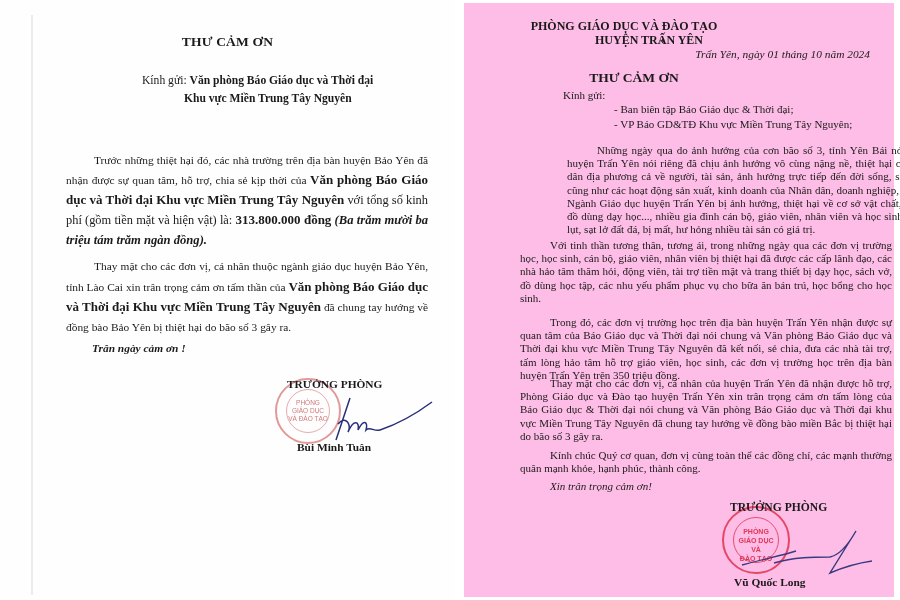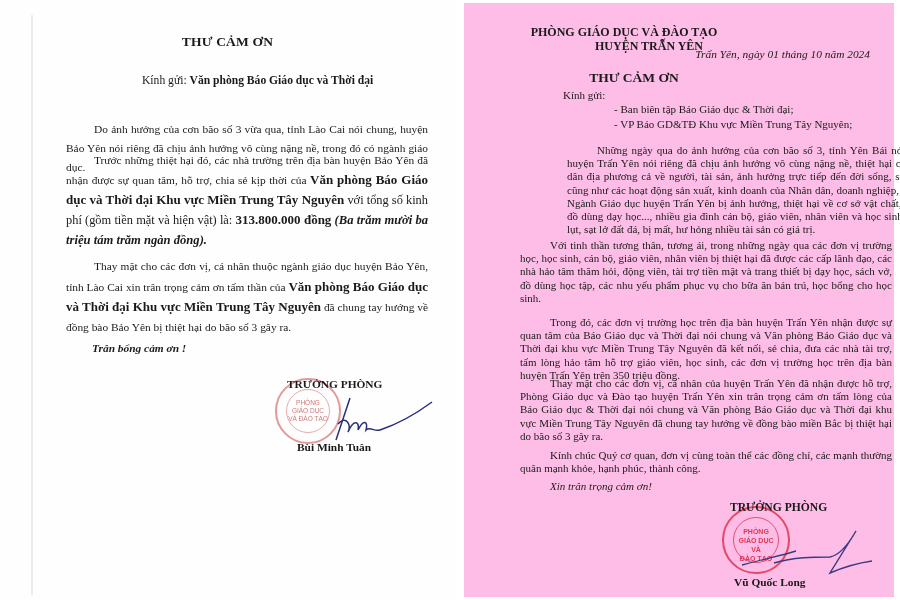--- a/index.html
+++ b/index.html
@@ -30,21 +30,21 @@
   .stamp { position: absolute; border-radius: 50%; display: flex; align-items: center; justify-content: center; text-align: center; }
   .stamp-left { top: 378px; left: 275px; width: 66px; height: 66px; border: 2px solid rgba(200,70,70,0.55); }
   .stamp-left .inner { width: 44px; height: 44px; border: 1px solid rgba(200,70,70,0.45); border-radius: 50%; font-family: "Liberation Sans", sans-serif; font-size: 6.5px; color: rgba(190,60,60,0.7); line-height: 8px; padding-top: 9px; }
   .signature { position: absolute; pointer-events: none; }
 
   
   .doc-right {
     position: absolute; left: 464px; top: 3px; width: 430px; height: 594px;
     background: #fdbde6;
   }
-  .r-org { position: absolute; top: 22px; left: 0; width: 430px; padding-left: 0; text-align: center; font-weight: bold; font-size: 12px; line-height: 14px; }
+  .r-org { position: absolute; top: 16px; left: 0; width: 430px; padding-left: 0; text-align: center; font-weight: bold; font-size: 12px; line-height: 14px; }
   .r-org .o1 { padding-right: 110px; }
   .r-org .o2 { padding-right: 60px; }
   .r-star { position: absolute; top: 34px; left: 196px; font-size: 10px; font-weight: bold; }
   .r-date { position: absolute; top: 45px; right: 24px; font-size: 11.4px; font-style: italic; }
   .r-title { position: absolute; top: 67px; left: 0; width: 430px; padding-right: 90px; text-align: center; font-weight: bold; font-size: 13.5px; }
   .r-greet { position: absolute; top: 86px; left: 99px; font-size: 11px; }
   .r-recips { position: absolute; top: 99px; left: 150px; font-size: 11px; line-height: 15px; }
   .r-body { position: absolute; left: 56px; width: 372px; font-size: 11px; line-height: 13.2px; text-align: justify; }
   .r-body p { text-indent: 30px; }
   .r-p1 { top: 141px; margin-left: 47px; }
@@ -60,39 +60,37 @@
 </style>
 </head>
 <body>
 
 <div class="doc-left">
   <div class="edge"></div>
   <div class="l-title">THƯ CẢM ƠN</div>
 
   <div class="l-recipient">
     <div><span class="lbl">Kính gửi: </span><b>Văn phòng Báo Giáo dục và Thời đại</b></div>
+    <div class="line2">Khu vực Miền Trung Tây Nguyên</div>
   </div>
 
-  <div class="l-body l-p1">
-    <p>Do ảnh hưởng của cơn bão số 3 vừa qua, tỉnh Lào Cai nói chung, huyện Bảo Yên nói riêng đã chịu ảnh hưởng vô cùng nặng nề, trong đó có ngành giáo dục.</p>
-  </div>
 
   <div class="l-body l-p2">
     <p class="big" style="font-size:11.4px;line-height:20px;">
       <span>Trước những thiệt hại đó, các nhà trường trên địa bàn huyện Bảo Yên đã nhận được sự quan tâm, hỗ trợ, chia sẻ kịp thời của </span><b style="font-size:13px">Văn phòng Báo Giáo dục và Thời đại Khu vực Miền Trung Tây Nguyên</b><span style="font-size:12.4px"> với tổng số kinh phí (gồm tiền mặt và hiện vật) là: </span><b style="font-size:13px">313.800.000 đồng</b><b style="font-size:12.6px;font-style:italic"> (Ba trăm mười ba triệu tám trăm ngàn đồng).</b>
     </p>
   </div>
 
   <div class="l-body l-p3">
     <p style="line-height:19.5px;">
       <span>Thay mặt cho các đơn vị, cá nhân thuộc ngành giáo dục huyện Bảo Yên, tỉnh Lào Cai xin trân trọng cảm ơn tấm thần của </span><b style="font-size:13px">Văn phòng Báo Giáo dục và Thời đại Khu vực Miền Trung Tây Nguyên</b><span> đã chung tay hướng về đồng bào Bảo Yên bị thiệt hại do bão số 3 gây ra.</span>
     </p>
   </div>
 
-  <div class="l-closing">Trân bổng cảm ơn !</div>
+  <div class="l-closing">Trân ngày cảm ơn !</div>
 
   <div class="stamp stamp-left">
     <div class="inner">
       <div>PHÒNG</div>
       <div>GIÁO DỤC</div>
       <div>VÀ ĐÀO TẠO</div>
     </div>
   </div>
   <div class="l-sign-title">TRƯỞNG PHÒNG</div>
   <svg class="signature" style="left:308px;top:396px;" width="125" height="50">

